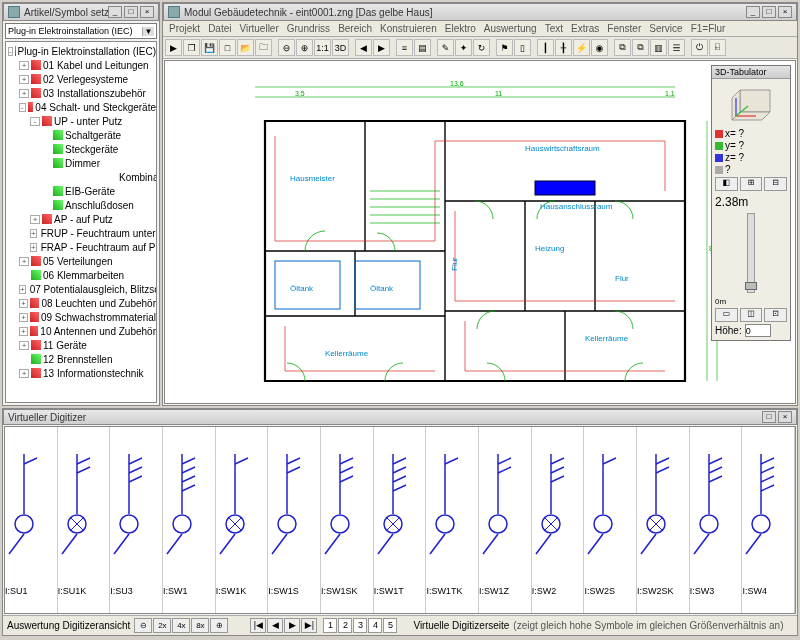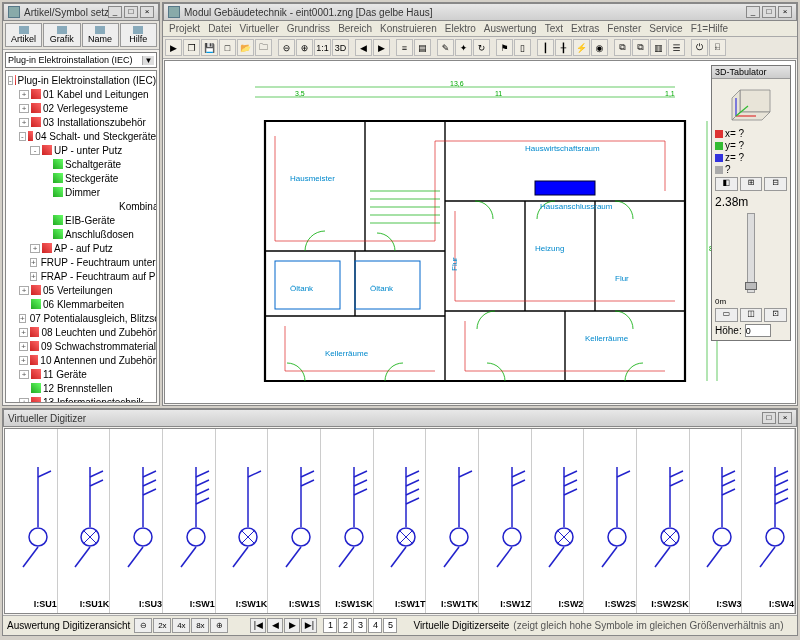--- a/index.html
+++ b/index.html
@@ -56,21 +56,21 @@
 
 
 .plan { position: absolute; left: 30px; top: 20px; width: 530px; height: 330px; }
 .plan svg { width: 100%; height: 100%; }
 .roomlbl { font-size: 8px; fill: #08c; font-family: Arial; }
 .dim { font-size: 7px; fill: #0a0; }
 
 
 #digitizer { position: absolute; left: 2px; top: 408px; width: 796px; height: 228px; }
 .dig-row { flex: 1; display: flex; background: #fff; border: 1px solid #888; margin: 1px; }
-.dig-cell { flex: 1; border-right: 1px solid #ccc; display: flex; flex-direction: column; align-items: flex-end; justify-content: flex-end; cursor: pointer; padding: 4px 0; font-weight: bold; }
+.dig-cell { flex: 1; border-right: 1px solid #ccc; display: flex; flex-direction: column; align-items: flex-start; justify-content: flex-end; cursor: pointer; padding: 17px 0; }
 .dig-cell svg { width: 38px; height: 140px; }
 .dig-cell .lbl { font-size: 9px; margin-top: 2px; }
 .dig-footer { display: flex; align-items: center; padding: 2px 4px; gap: 4px; background: #eceade; border-top: 1px solid #aaa; font-size: 9px; }
 .dig-footer .zbtn { width: 18px; height: 15px; border: 1px solid #999; background: #eee; font-size: 8px; text-align: center; cursor: pointer; line-height: 13px; }
 .dig-footer .navbtn { width: 16px; height: 15px; border: 1px solid #999; background: #eee; font-size: 9px; text-align: center; cursor: pointer; line-height: 13px; }
 .dig-footer .pgbtn { width: 14px; height: 15px; border: 1px solid #999; background: #fff; font-size: 9px; text-align: center; cursor: pointer; line-height: 13px; }
 .dig-footer .note { color: #555; }
 </style>
 </head>
 <body>
@@ -78,26 +78,20 @@
 <div id="left-pane" class="pane">
   <div class="titlebar">
     <div class="wicon"></div>
     <div class="ttext">Artikel/Symbol setzen</div>
     <div class="wbtns">
       <div class="wbtn">_</div>
       <div class="wbtn">□</div>
       <div class="wbtn">×</div>
     </div>
   </div>
-  <div class="tabbtns" id="left-tabs">
-      <div class="tabbtn"><div class="ticon"></div>Artikel</div>
-      <div class="tabbtn"><div class="ticon"></div>Grafik</div>
-      <div class="tabbtn"><div class="ticon"></div>Name</div>
-      <div class="tabbtn"><div class="ticon"></div>Hilfe</div>
-    </div>
   <div class="dropdown">
     <div class="ddtext">Plug-in Elektroinstallation (IEC)</div>
     <div class="ddarrow">▼</div>
   </div>
   <div class="tree" id="tree">
       <div class="tree-row" style="padding-left: 2px;">
         <div class="exp">-</div>
         <div class="ticon ico-red"></div>
         <span>Plug-in Elektroinstallation (IEC)</span>
       </div>
@@ -235,21 +229,21 @@
       <span>Virtueller</span>
       <span>Grundriss</span>
       <span>Bereich</span>
       <span>Konstruieren</span>
       <span>Elektro</span>
       <span>Auswertung</span>
       <span>Text</span>
       <span>Extras</span>
       <span>Fenster</span>
       <span>Service</span>
-      <span>F1=Hilfe</span>
+      <span>F1=Flur</span>
     </div>
   <div class="toolbar" id="toolbar">
       <div class="tbtn">▶</div>
       <div class="tbtn">❐</div>
       <div class="tbtn">💾</div>
       <div class="tbtn">□</div>
       <div class="tbtn">📂</div>
       <div class="tbtn">🗀</div>
       <div class="tbtn sep"></div>
       <div class="tbtn">⊖</div>

